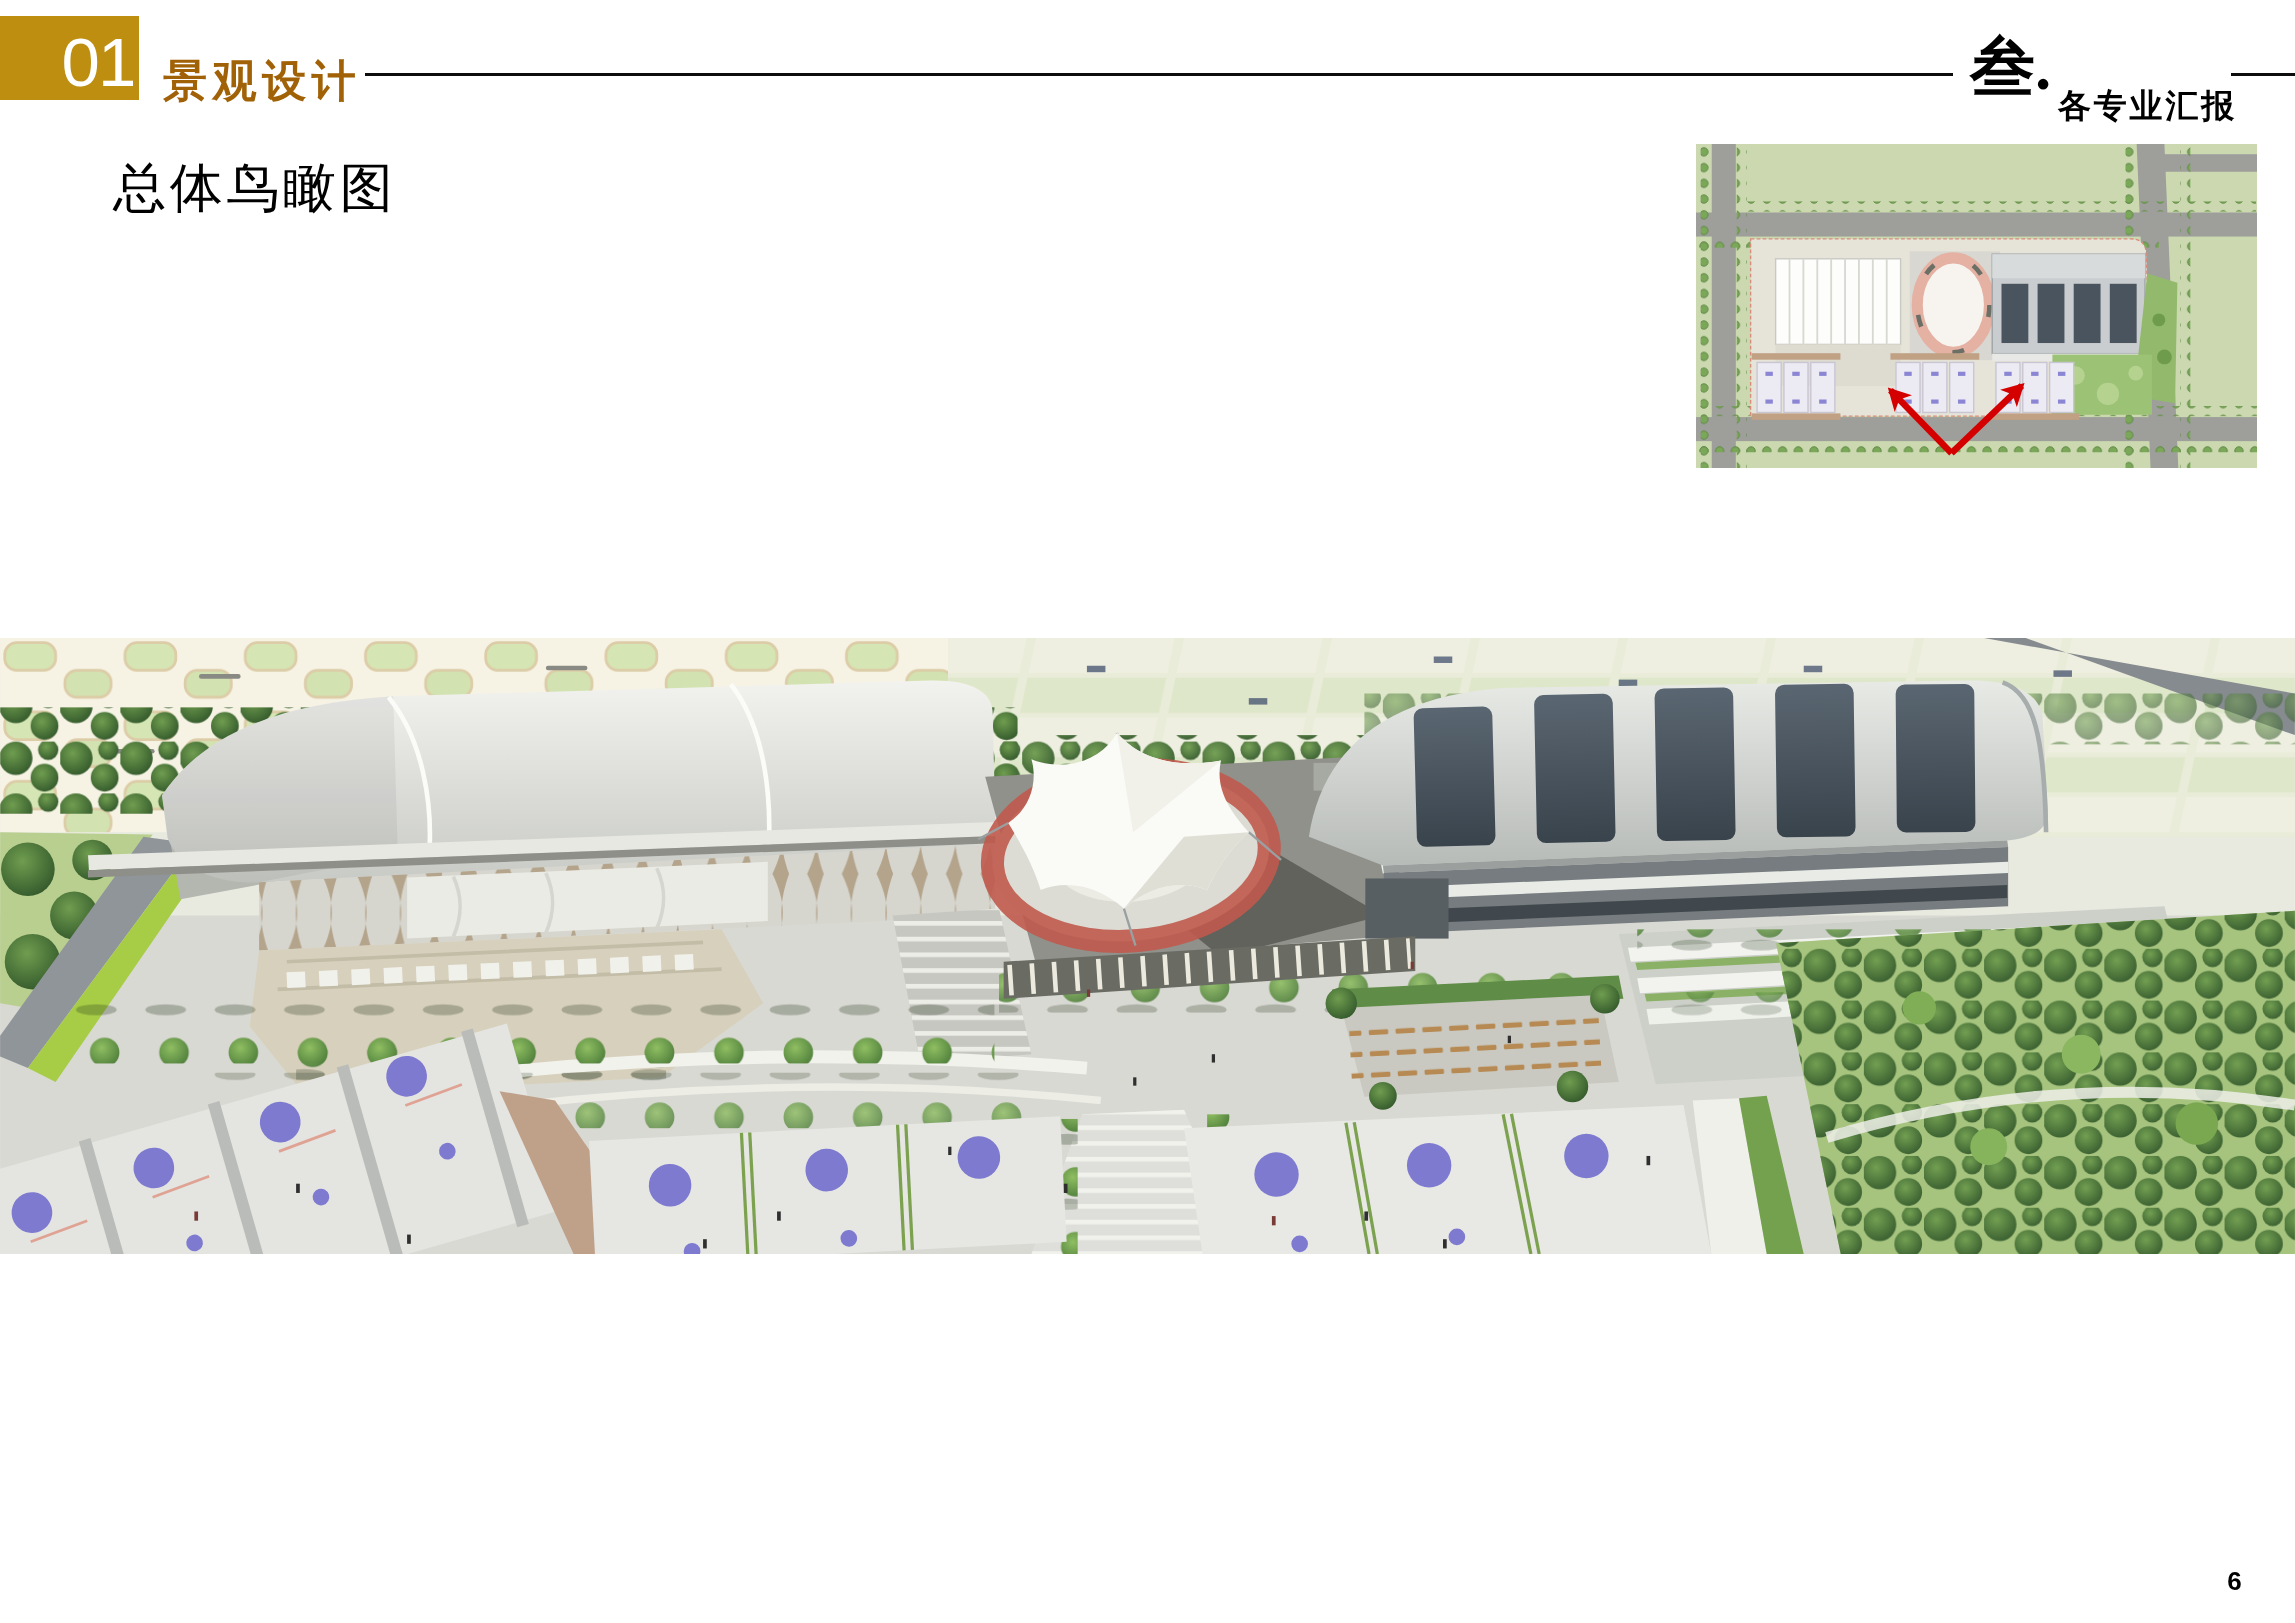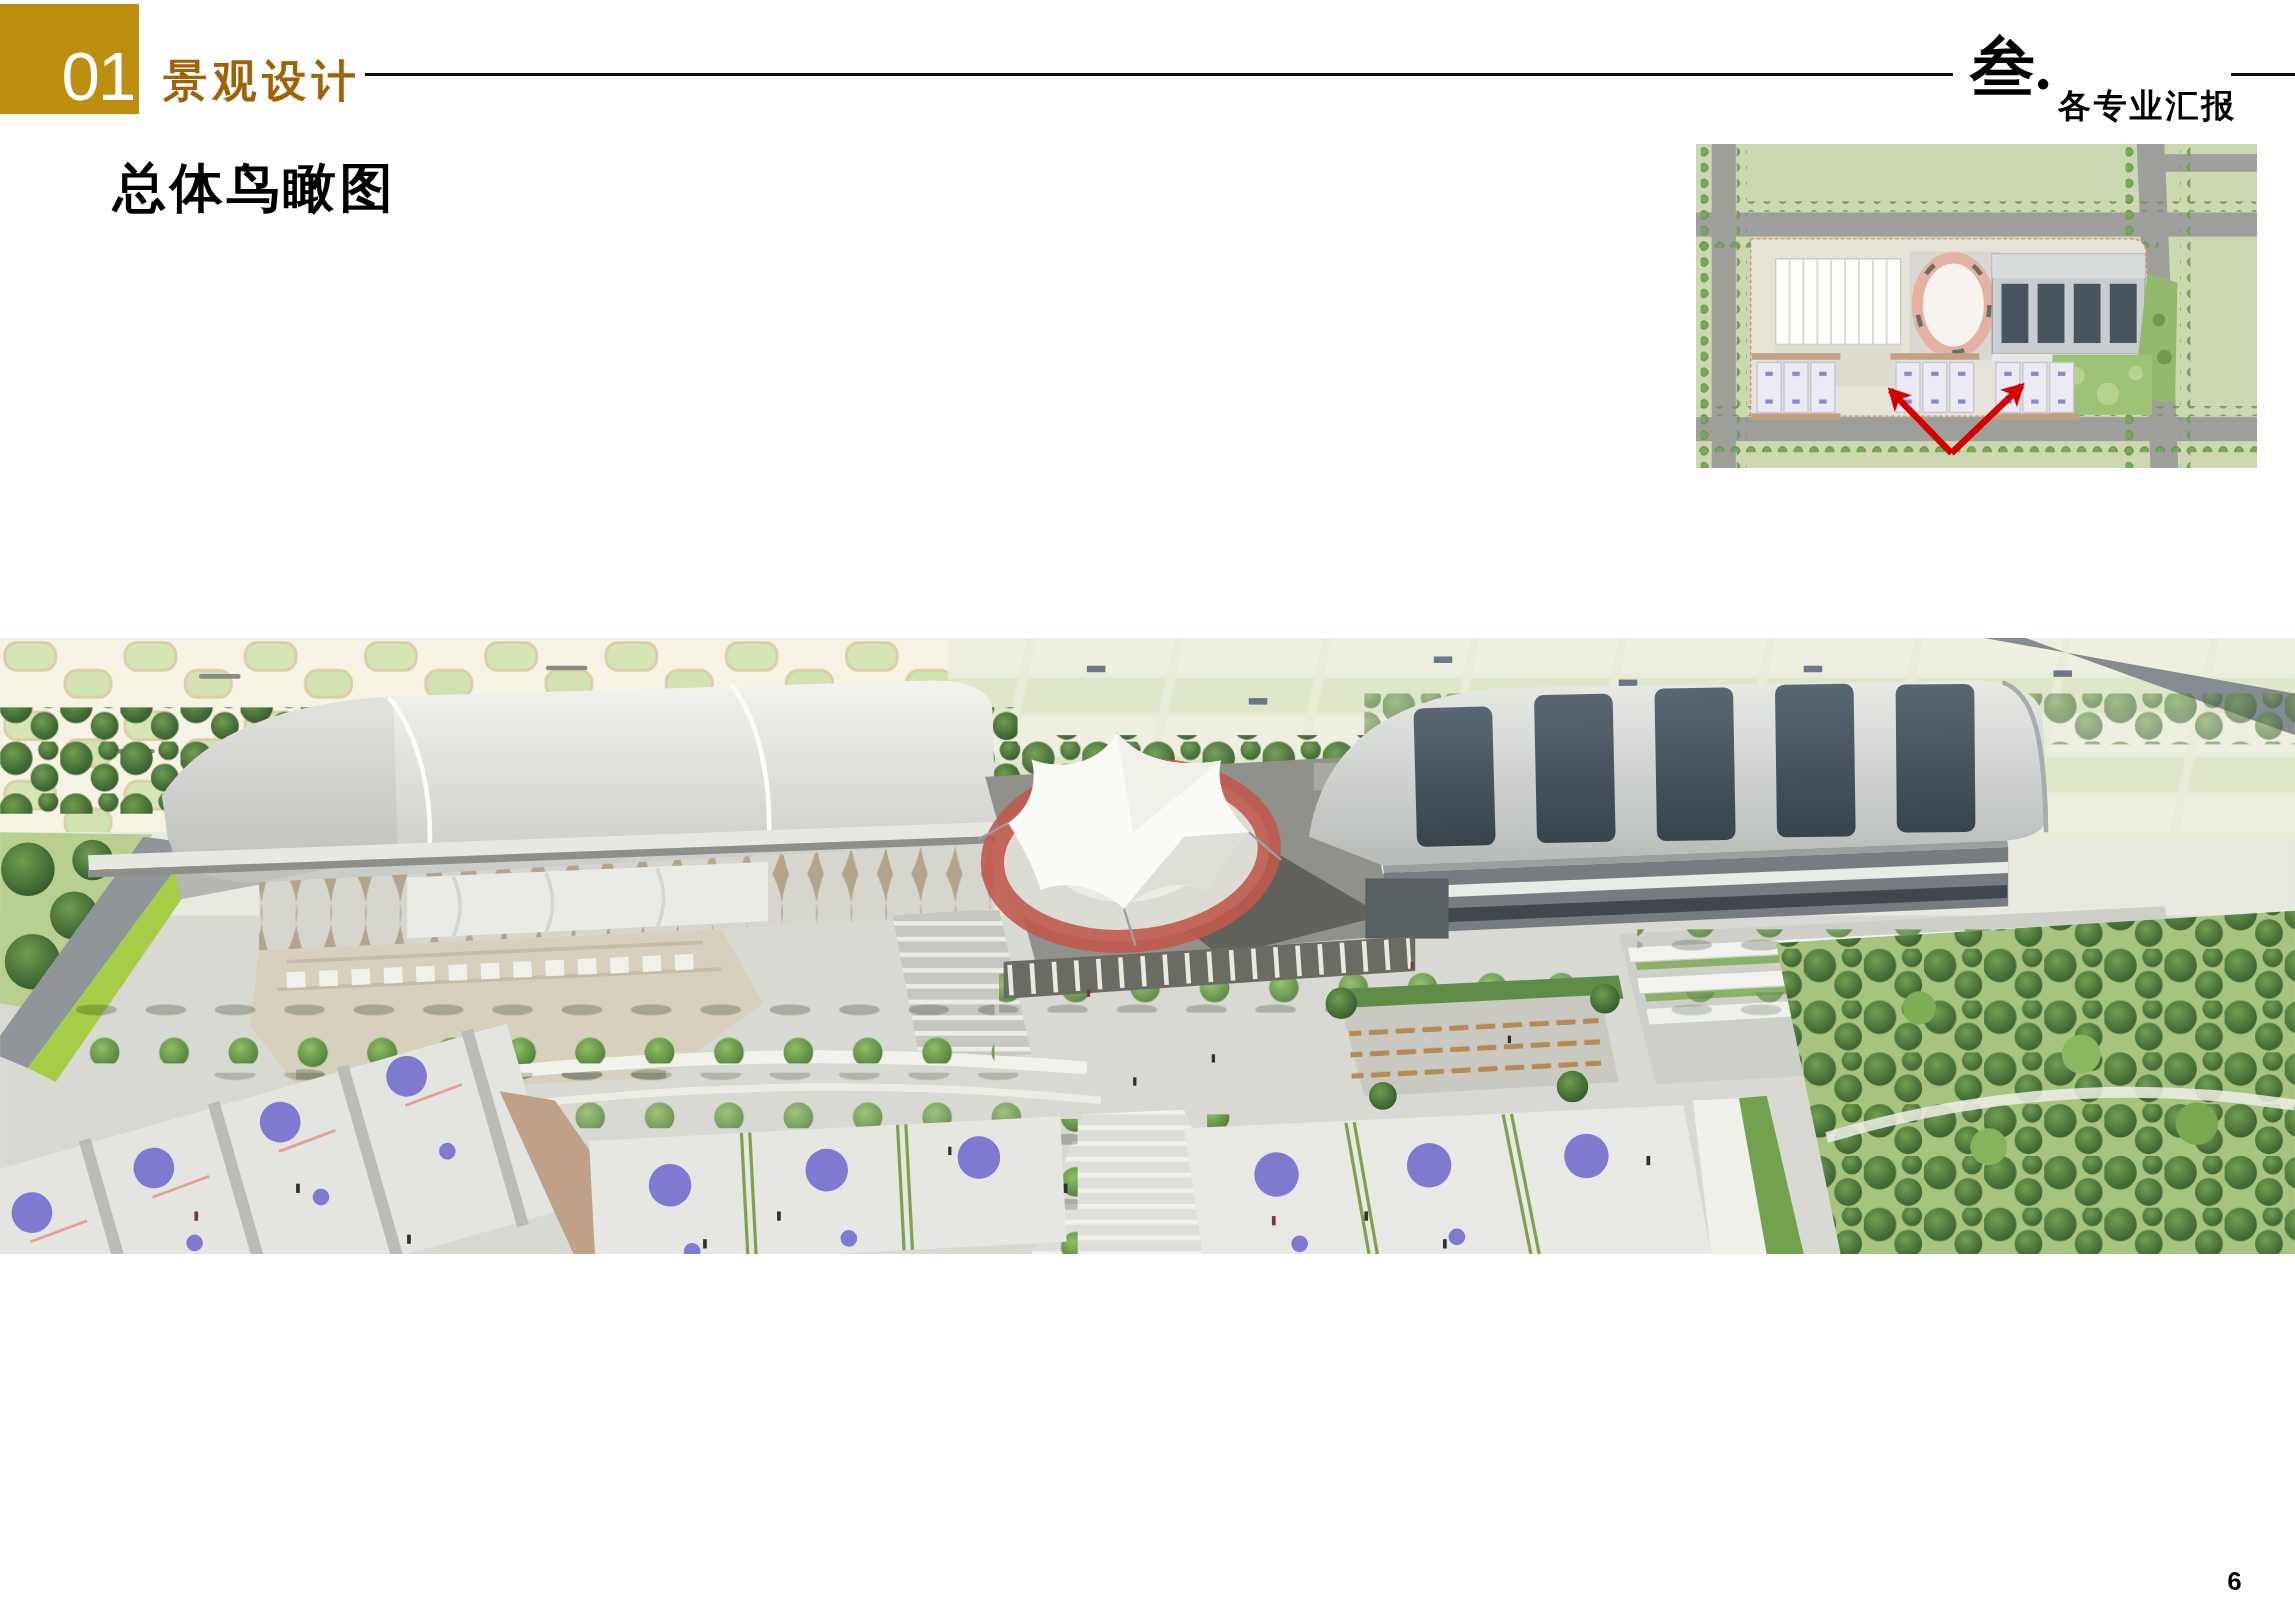--- a/index.html
+++ b/index.html
@@ -1,33 +1,33 @@
 <!DOCTYPE html>
 <html style="--accent-gold: #BE8E11; --arrow-red: #D40000; --court-violet: #7D7AD0; --track-red: #C05A4E; --foliage-green: #3A652F;font-size:7.4px"><head>
 <meta charset="utf-8">
 <style>
   html,body{margin:0;padding:0;background:#ffffff;}
   .page{position:relative;width:2295px;height:1623px;background:#fff;overflow:hidden;
         font-family:"Liberation Sans","DejaVu Sans",sans-serif;}
   
-  .gold-box{position:absolute;left:0;top:4px;width:139px;height:110px;
+  .gold-box{position:absolute;left:0;top:16px;width:139px;height:84px;
             background:var(--accent-gold,#BE8E11);}
   .sec-num{position:absolute;right:4.6px;bottom:5.6px;color:#fff;font-size:69px;line-height:.9;
            font-weight:400;letter-spacing:-1.9px;}
   .sec-title{position:absolute;left:163px;top:52px;font-size:44px;font-weight:700;color:#a16207;
              letter-spacing:5.6px;font-family:"Liberation Serif","DejaVu Serif",serif;white-space:nowrap;}
   .rule{position:absolute;top:73px;height:3.2px;background:#0d0d0d;}
   .rule-main{left:365px;width:1588px;}
   .rule-right{left:2231px;width:65px;}
   .chap-num{position:absolute;left:1970px;top:35px;font-size:65px;line-height:1;font-weight:700;
             color:#000;font-family:"Liberation Serif","DejaVu Serif",serif;white-space:nowrap;}
   .chap-title{position:absolute;left:2058px;top:84px;font-size:33px;font-weight:700;color:#000;
               letter-spacing:2.8px;font-family:"Liberation Serif","DejaVu Serif",serif;white-space:nowrap;}
   
-  .page-title{position:absolute;left:113px;top:153px;font-size:53px;font-weight:700;color:#000;
+  .page-title{position:absolute;left:113px;top:153px;font-size:53px;font-weight:400;color:#000;
               letter-spacing:3.7px;font-family:"Liberation Serif","DejaVu Serif",serif;white-space:nowrap;}
   
   .site-plan{position:absolute;left:1696px;top:144px;width:561px;height:324px;}
   .render{position:absolute;left:0;top:638px;width:2295px;height:616px;}
   svg{display:block;}
   
   .page-num{position:absolute;left:2216px;top:1566px;width:37px;text-align:center;
             font-size:26px;font-weight:700;color:#000;}
 </style>
 </head>

